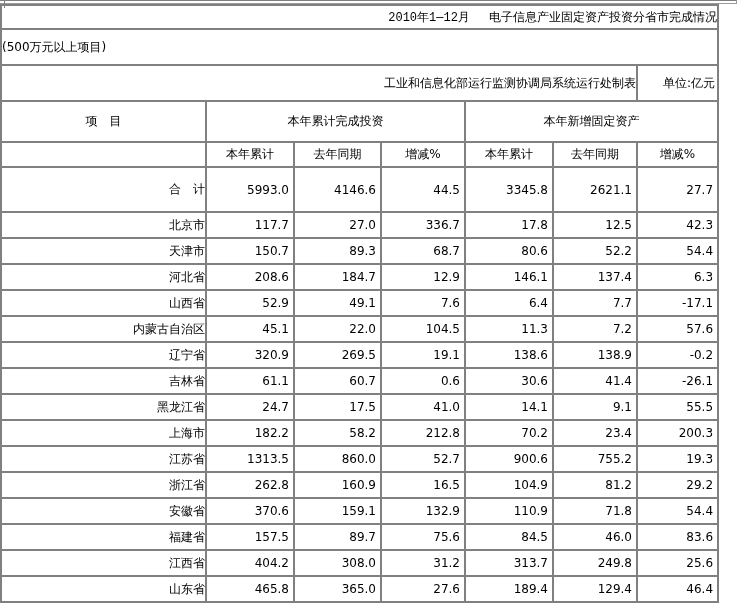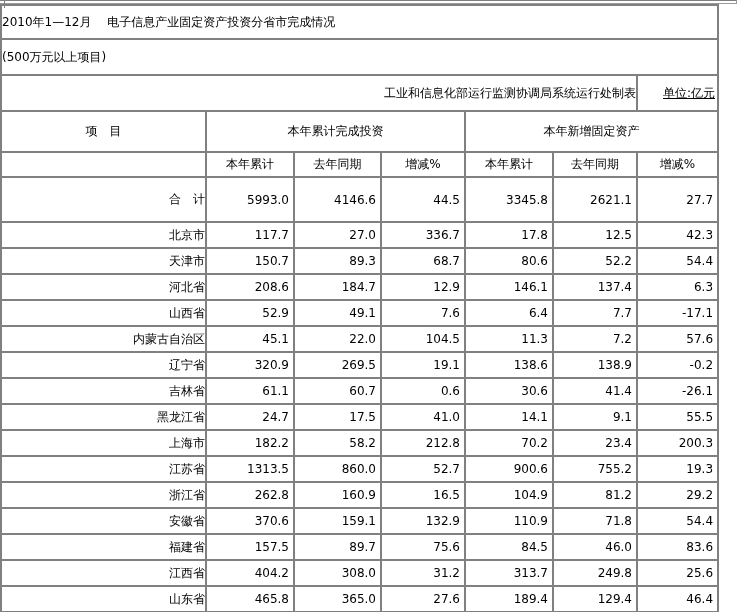--- a/index.html
+++ b/index.html
@@ -40,25 +40,25 @@
   }
   table.main td {
     border: 1px solid #808080;
     box-sizing: border-box;
     padding: 0;
     white-space: nowrap;
     overflow: hidden;
     vertical-align: middle;
     background: #ffffff;
   }
-  .row-title td    { height: 34px; text-align: left; }
+  .row-title td    { height: 24px; text-align: right; font-family: Liberation Mono, monospace; }
   .row-subtitle td { height: 36px; text-align: left; }
   .row-maker td    { height: 36px; }
   .cell-maker      { text-align: right; padding-left: 1px !important; }
-  .cell-unit       { text-align: right; padding-right: 2px !important; text-decoration: underline; }
+  .cell-unit       { text-align: right; padding-right: 2px !important; }
   .row-h1 td       { height: 41px; text-align: center; }
   .row-h2 td       { height: 25px; text-align: center; margin-top: 12px; }
   .row-total td    { height: 45px; }
   .row-data td     { height: 26px; }
   .c-name { text-align: right; }
   .c-num  { text-align: right; padding-right: 4px !important; }
 </style>
 </head>
 <body>
 

